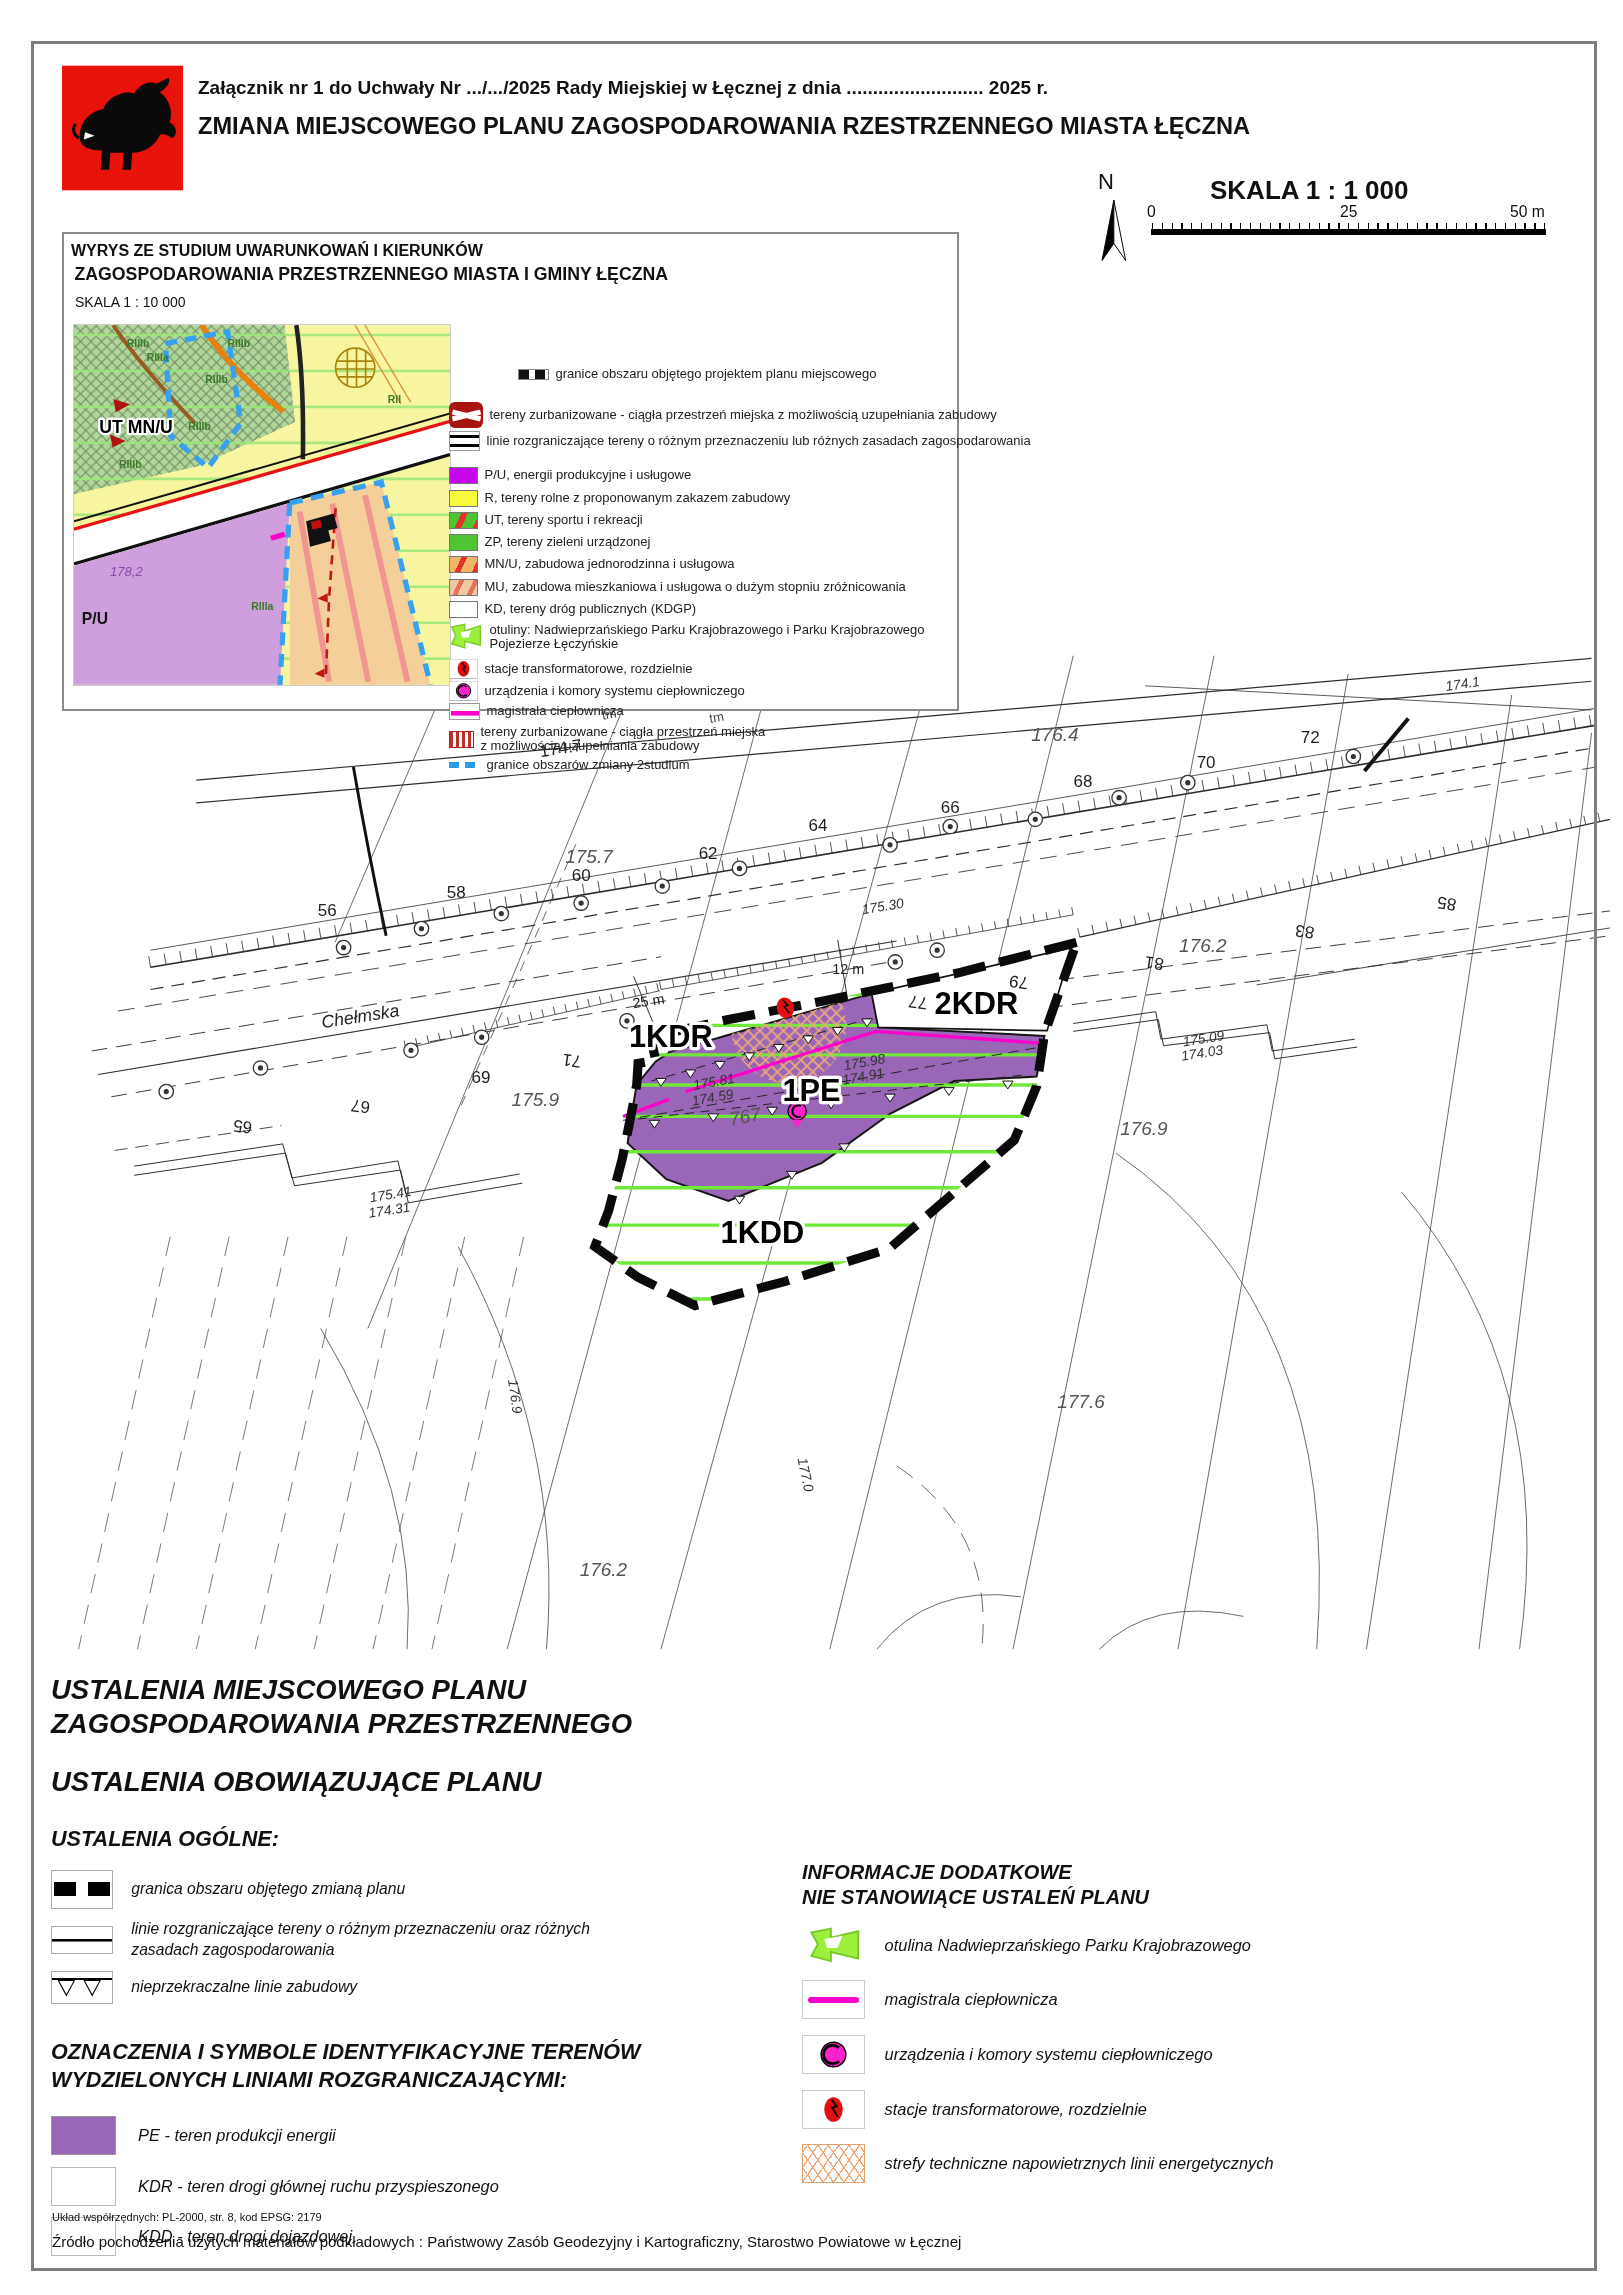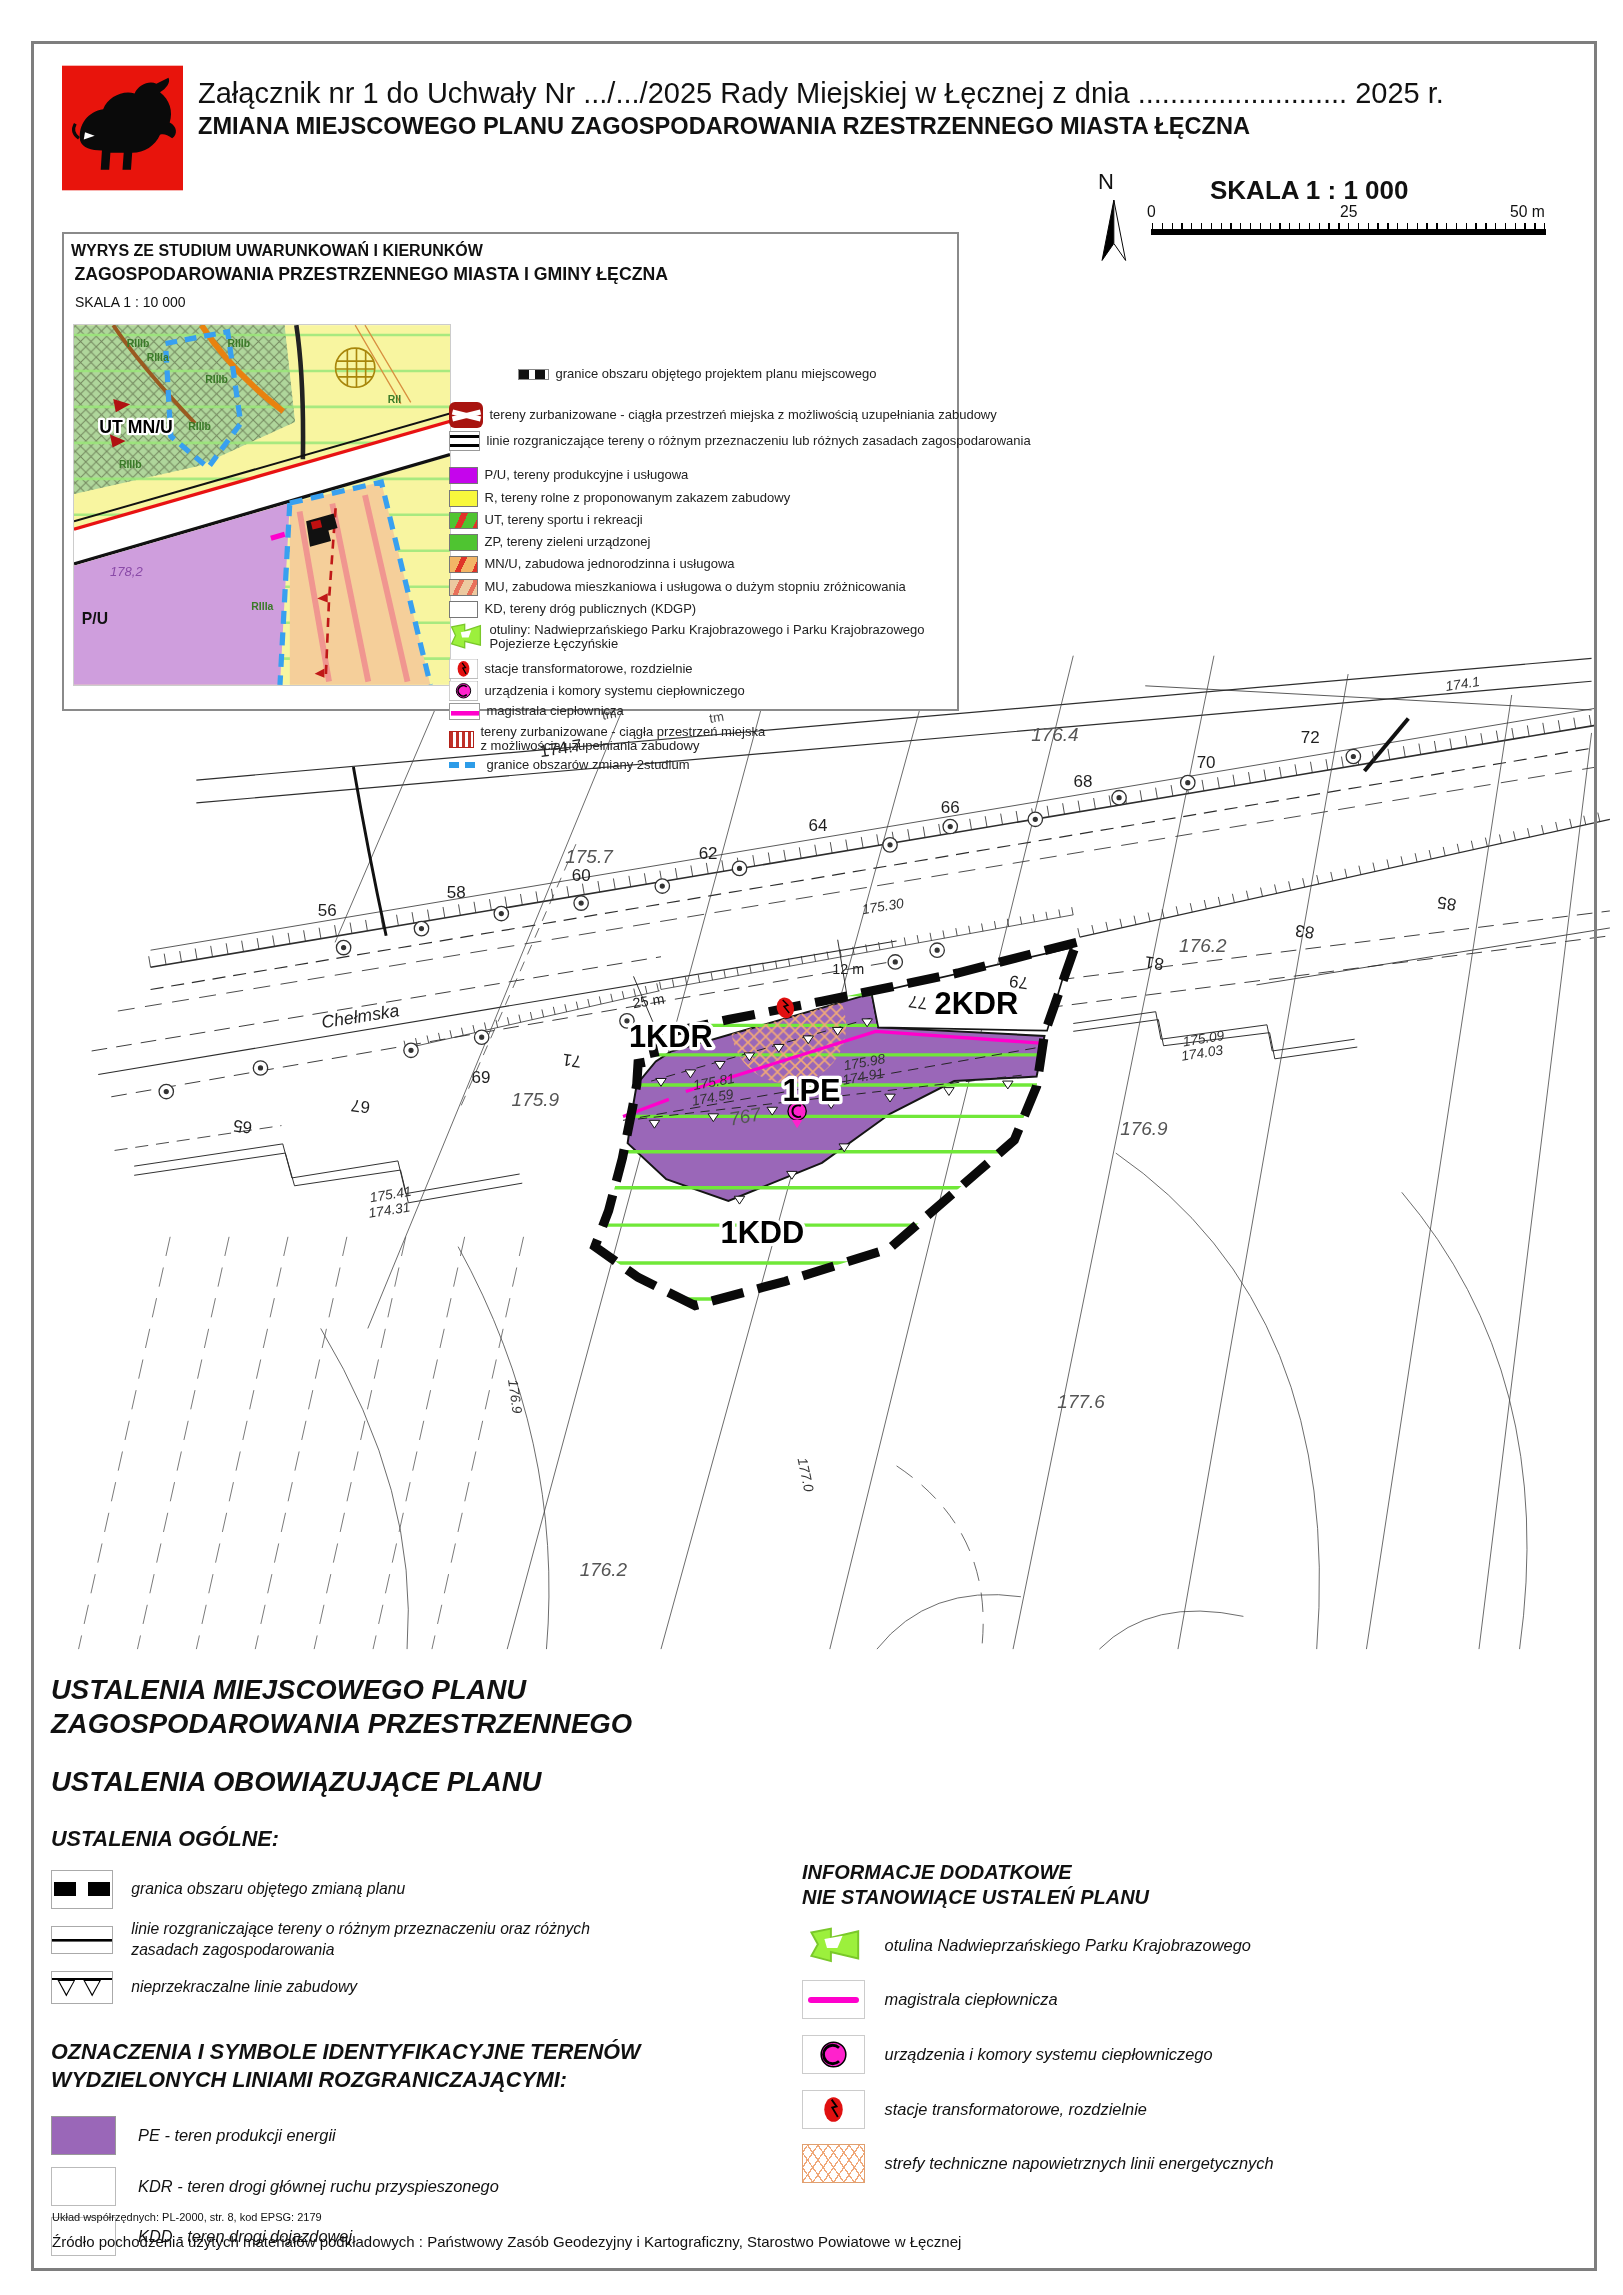--- a/index.html
+++ b/index.html
@@ -1,21 +1,21 @@
 <!DOCTYPE html>
 <html style="font-size:10.5px"><head>
 <meta charset="utf-8">
 <style>
   html,body{margin:0;padding:0;background:#fff;}
   .page{position:relative;width:1623px;height:2295px;background:#fff;overflow:hidden;
         font-family:"Liberation Sans",sans-serif;color:#111;}
   .frame{position:absolute;left:31px;top:41px;width:1560px;height:2224px;border:3.3px solid #7e7e7e;z-index:3;pointer-events:none;}
   
   .coa{position:absolute;left:62px;top:64px;width:121px;height:128px;z-index:2;}
-  .hdr-line1{position:absolute;left:198px;top:77px;font-size:29px;font-weight:normal;z-index:2;white-space:nowrap;}
+  .hdr-line1{position:absolute;left:198px;top:77px;font-size:19px;font-weight:bold;z-index:2;white-space:nowrap;}
   .hdr-line2{position:absolute;left:198px;top:113px;font-size:23.6px;font-weight:bold;z-index:2;white-space:nowrap;}
   
   .north-n{position:absolute;left:1098px;top:169px;font-size:22px;z-index:2;}
   .skala-title{position:absolute;left:1210px;top:175px;font-size:26px;font-weight:bold;z-index:2;white-space:nowrap;}
   .scalebar{position:absolute;left:1151px;top:223px;width:395px;z-index:2;}
   .sb-ticks{height:5.9px;margin:0 1.3px;background:repeating-linear-gradient(90deg,#000 0 1.3px,transparent 1.3px 9.8px);}
   .sb-bar{height:6.5px;background:#000;}
   .sb-lbl{position:absolute;top:-19.6px;font-size:15.7px;}
   .sb-0{left:-3.9px;} .sb-25{left:189px;} .sb-50{left:359px;white-space:nowrap;}
   
@@ -611,21 +611,21 @@
       <div class="ilrow" style="top:110px">
         <span class="ic i-urban-big"></span>
         <span class="txt">tereny zurbanizowane - ciągła przestrzeń miejska z możliwością uzupełniania zabudowy</span>
         </div>
       <div class="ilrow" style="top:139px">
         <span class="ic i-lines"></span>
         <span class="txt">linie rozgraniczające tereny o różnym przeznaczeniu lub różnych zasadach zagospodarowania</span>
         </div>
       <div class="ilrow" style="top:175px">
         <span class="ic i-box i-pu"></span>
-        <span class="txt">P/U, tereny produkcyjne i usługowa</span>
+        <span class="txt">P/U, energii produkcyjne i usługowe</span>
         </div>
       <div class="ilrow" style="top:198px">
         <span class="ic i-box i-r"></span>
         <span class="txt">R, tereny rolne z proponowanym zakazem zabudowy</span>
         </div>
       <div class="ilrow" style="top:220px">
         <span class="ic i-box i-ut"></span>
         <span class="txt">UT, tereny sportu i rekreacji</span>
         </div>
       <div class="ilrow" style="top:242px">

